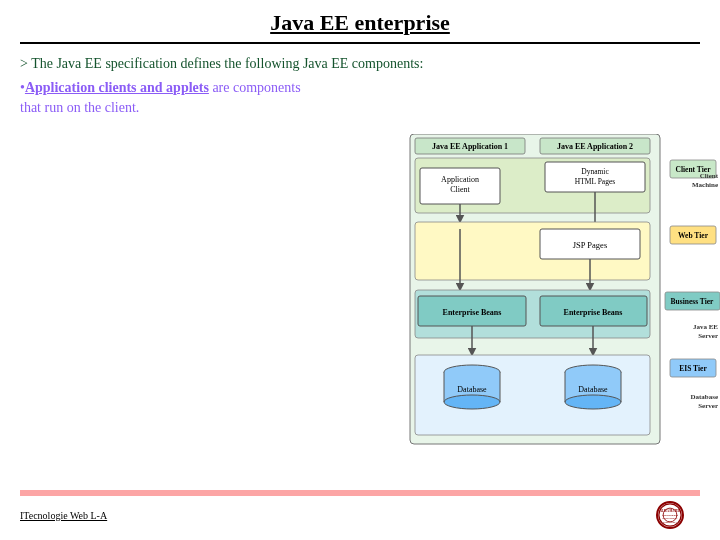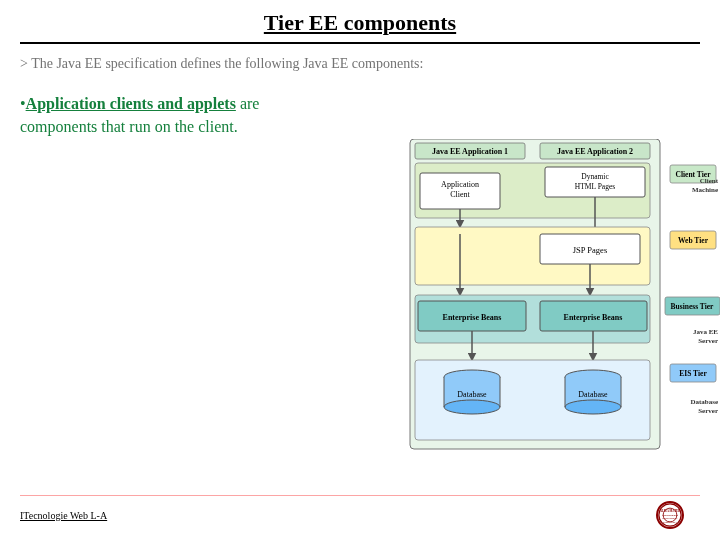--- a/index.html
+++ b/index.html
@@ -29,23 +29,23 @@
 
     .title {
       font-size: 22px;
       font-weight: bold;
       text-decoration: underline;
       color: #000;
     }
 
     .subtitle {
       font-size: 14px;
-      margin-bottom: 20px;
+      margin-bottom: 6px;
       margin-top: 4px;
-      color: #737373;
+      color: #14532d;
     }
 
     .content-area {
       display: flex;
       flex-direction: row;
       flex: 1;
       gap: 10px;
     }
 
     .left-panel {
@@ -54,22 +54,22 @@
       display: flex;
       flex-direction: column;
       gap: 4px;
     }
 
     .bullet-section {
       margin-bottom: 8px;
     }
 
     .bullet-text {
-      font-size: 16px;
-      color: #15803d;
+      font-size: 14px;
+      color: #8b5cf6;
       line-height: 1.45;
     }
 
     .bullet-text .bullet-header {
       font-weight: bold;
       text-decoration: underline;
     }
 
     .right-panel {
       flex: 1;
@@ -90,21 +90,21 @@
       width: 390px;
       height: 350px;
     }
 
     .footer-area {
       display: flex;
       justify-content: space-between;
       align-items: center;
       margin-top: 6px;
       padding-top: 4px;
-      border-top: 1px solid #fca5a5;
+      border-top: 6px solid #fca5a5;
     }
 
     .footer-left {
       font-size: 10px;
       text-decoration: underline;
       color: #000;
     }
 
     .footer-logo {
       width: 60px;
@@ -128,21 +128,21 @@
       font-weight: bold;
       line-height: 1.1;
     }
   </style>
 </head>
 <body>
 
 <div class="page">
 
   <div class="title-section">
-    <div class="title">Tier EE components</div>
+    <div class="title">Java EE enterprise</div>
   </div>
 
   <div class="subtitle">&gt; The Java EE specification defines the following Java EE components:</div>
 
   <div class="content-area">
 
     <div class="left-panel">
 
       <div class="bullet-section">
         <span class="bullet-text">

